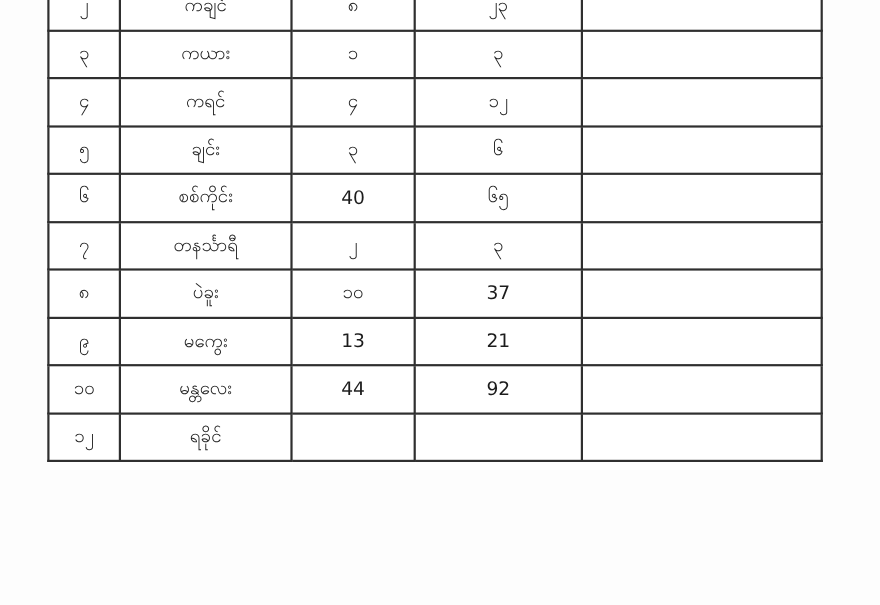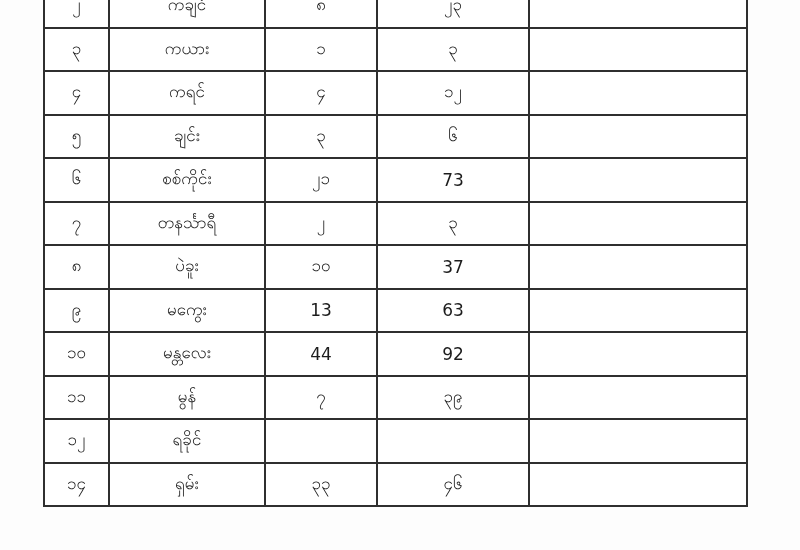--- a/index.html
+++ b/index.html
@@ -84,69 +84,55 @@
           <tr>
     <td>၅</td>
     <td>ချင်း</td>
     <td>၃</td>
     <td>၆</td>
     <td></td>
   </tr>
           <tr>
     <td>၆</td>
     <td>စစ်ကိုင်း</td>
-    <td>၂၁</td>
-    <td>73</td>
+    <td>40</td>
+    <td>၆၅</td>
     <td></td>
   </tr>
           <tr>
     <td>၇</td>
     <td>တနင်္သာရီ</td>
     <td>၂</td>
     <td>၃</td>
     <td></td>
   </tr>
           <tr>
     <td>၈</td>
     <td>ပဲခူး</td>
     <td>၁၀</td>
     <td>37</td>
     <td></td>
   </tr>
           <tr>
     <td>၉</td>
     <td>မကွေး</td>
     <td>13</td>
-    <td>63</td>
+    <td>21</td>
     <td></td>
   </tr>
           <tr>
     <td>၁၀</td>
     <td>မန္တလေး</td>
     <td>44</td>
     <td>92</td>
     <td></td>
   </tr>
           <tr>
-    <td>၁၁</td>
-    <td>မွန်</td>
-    <td>၇</td>
-    <td>၃၉</td>
-    <td></td>
-  </tr>
-          <tr>
     <td>၁၂</td>
     <td>ရခိုင်</td>
     <td></td>
     <td></td>
-    <td></td>
-  </tr>
-          <tr>
-    <td>၁၄</td>
-    <td>ရှမ်း</td>
-    <td>၃၃</td>
-    <td>၄၆</td>
     <td></td>
   </tr>
         </tbody>
     </table>
   </div>
 </div>
 
 </body></html>

